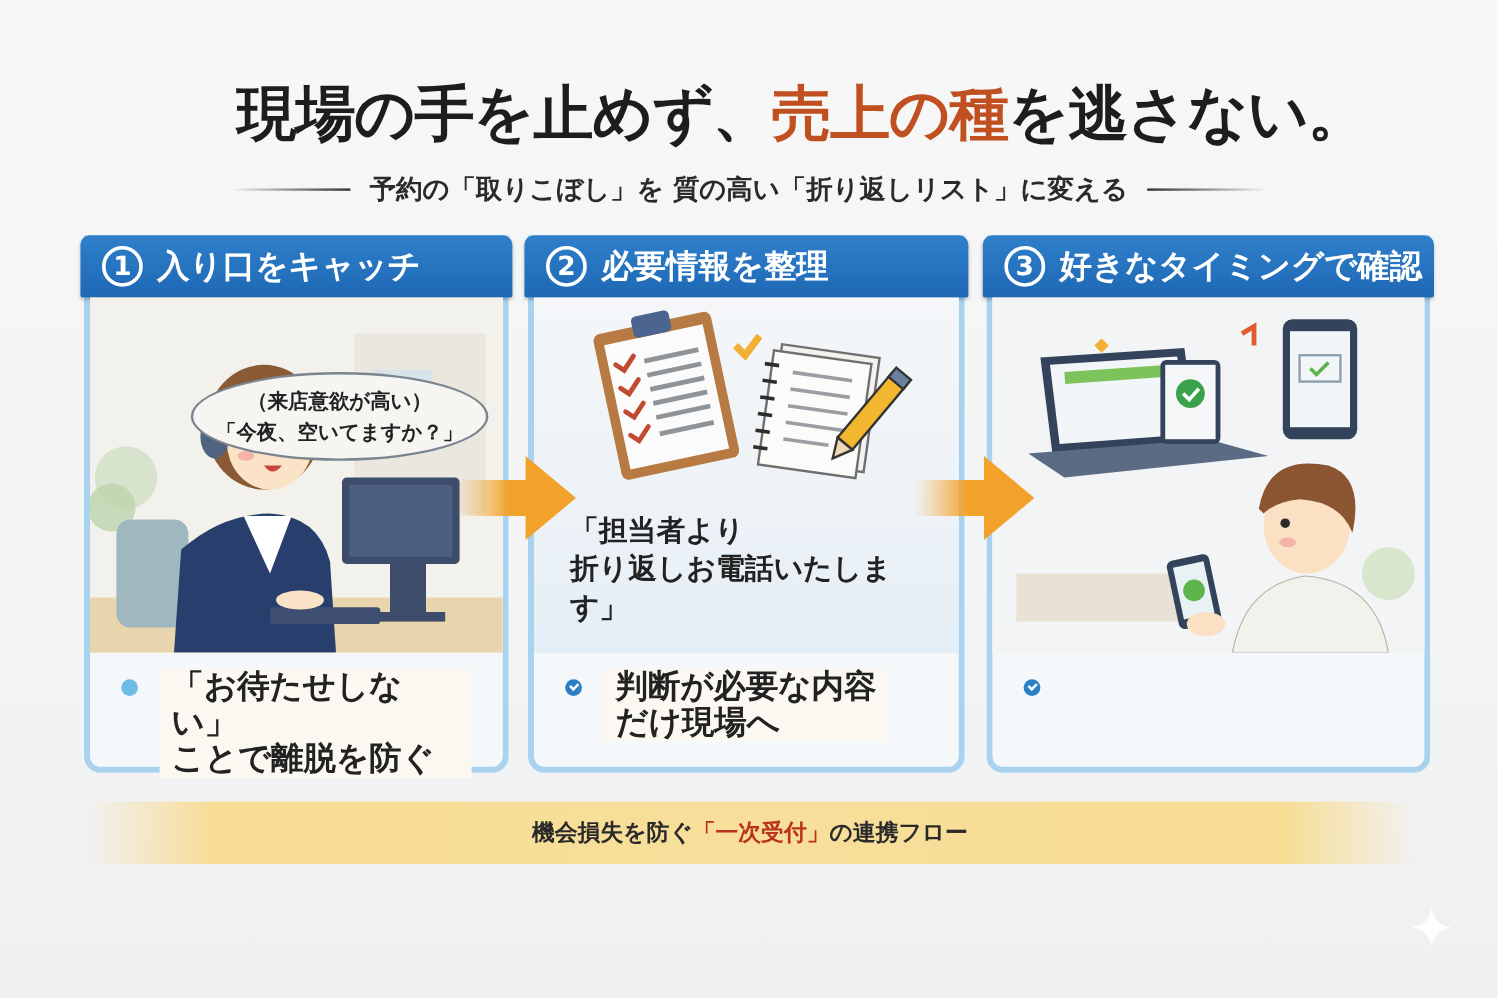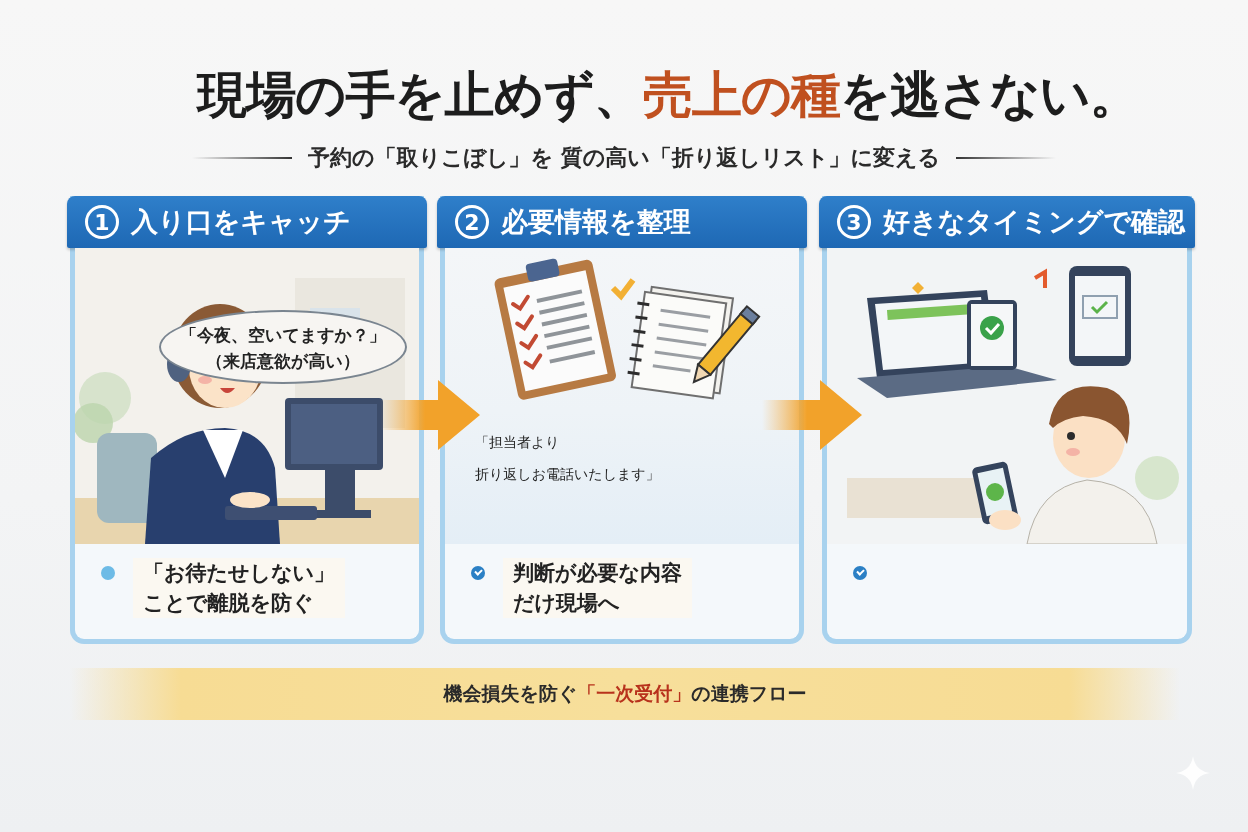--- a/index.html
+++ b/index.html
@@ -46,34 +46,34 @@
     background: linear-gradient(180deg, #f6f4ef 0%, #eef2f5 70%, #f3efe6 100%); }
   .note {
     position: absolute; left: 26px; right: 26px; top: 362px; height: 70px;
     display: flex; align-items: flex-start;
   }
   .note .dot { width: 14px; height: 14px; border-radius: 50%; background: #6dbbe6; margin-top: 8px; flex: 0 0 14px; }
   .note .dot.check { background: #2b80c5; position: relative; }
   .note .dot.check::after { content: ""; position: absolute; left: 4px; top: 3px; width: 5px; height: 3px; border-left: 2px solid #fff; border-bottom: 2px solid #fff; transform: rotate(-45deg); }
   .note .text {
     margin-left: 18px; background: #fbf8f1; padding: 0 10px;
-    font-size: 21px; font-weight: bold; line-height: 30px; color: #222; white-space: pre-line;
+    font-size: 27px; font-weight: bold; line-height: 30px; color: #222; white-space: pre-line;
   }
 
   .arrow {
     position: absolute; width: 100px; height: 70px;
   }
   .bubble {
     position: absolute; left: 84px; top: 62px; width: 248px; height: 74px;
     background: #f7f5f2; border: 2px solid #7a8590; border-radius: 50%;
     text-align: center; font-size: 17px; font-weight: bold; line-height: 26px; padding-top: 10px; color: #222;
   }
   .quote {
     position: absolute; left: 30px; top: 178px; width: 300px;
-    font-size: 14px; font-weight: normal; line-height: 32px; color: #222; white-space: pre-line;
+    font-size: 24px; font-weight: bold; line-height: 32px; color: #222; white-space: pre-line;
   }
   .banner {
     position: absolute; left: 70px; top: 668px; width: 1110px; height: 52px;
     background: linear-gradient(90deg, rgba(246,214,130,0) 0%, #f7dc94 10%, #f7df9b 50%, #f7dc94 90%, rgba(246,214,130,0) 100%);
     display: flex; align-items: center; justify-content: center;
     font-size: 19px; font-weight: bold; color: #2a2a2a;
   }
   .banner .accent { color: #b8321c; }
   .sparkle { position: absolute; left: 1176px; top: 756px; width: 34px; height: 34px; }
 </style>
@@ -123,22 +123,22 @@
 
       <rect x="210" y="150" width="98" height="72" rx="4" fill="#3c4c6a"></rect>
       <rect x="216" y="156" width="86" height="60" fill="#4c5f82"></rect>
       <rect x="250" y="222" width="30" height="40" fill="#3c4c6a"></rect>
       <rect x="238" y="262" width="58" height="8" fill="#3c4c6a"></rect>
 
       <rect x="150" y="258" width="92" height="14" rx="3" fill="#3e4f72"></rect>
       <ellipse cx="175" cy="252" rx="20" ry="8" fill="#fbe3c8"></ellipse>
     </svg>
     <div class="bubble">
+      <div>（来店意欲が高い）</div>
       <div>「今夜、空いてますか？」</div>
-      <div>（来店意欲が高い）</div>
     </div>
   </div>
   <div class="note">
     <span class="dot"></span>
     <span class="text">「お待たせしない」
 ことで離脱を防ぐ</span>
   </div>
 </div>
 
 <div class="card" style="left:440px; width:364px;">

